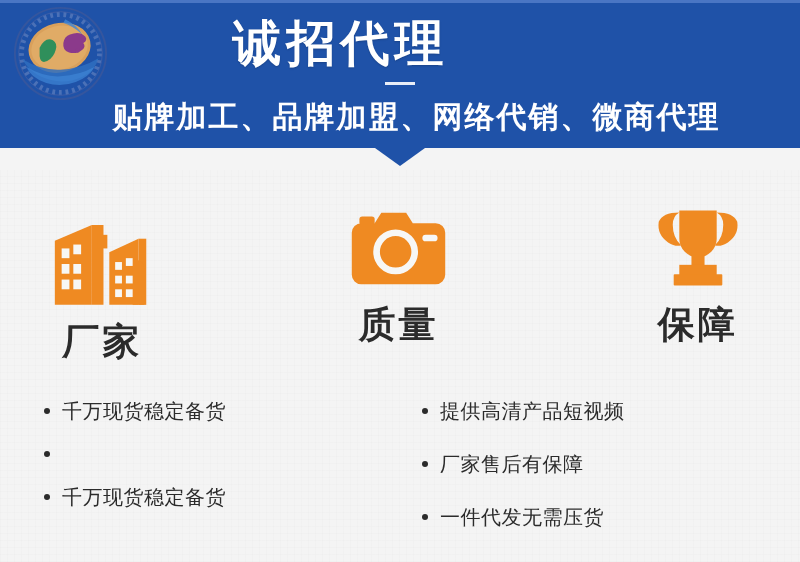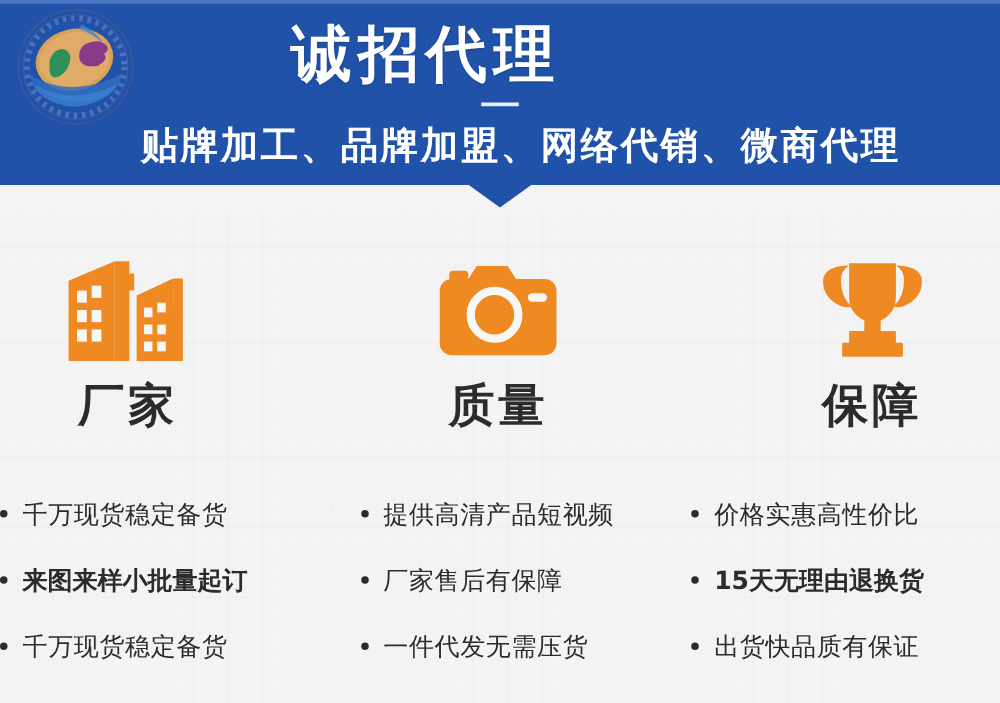--- a/index.html
+++ b/index.html
@@ -83,21 +83,21 @@
     position:absolute; left:0; top:200px; width:800px; height:180px;
     display:flex;
     z-index:1;
   }
   .feature-col{
     flex:1 1 33.333%;
     display:flex;
     flex-direction:column;
     align-items:center;
   }
-  .feature-col.col1{ padding-right:62px; }
+  .feature-col.col1{ padding-right:62px;justify-content:center; }
   .feature-col.col2{ padding-right:3px; }
   .feature-col.col3{ padding-left:62px; }
 
   .feature-icon{
     height:95px;
     display:flex; align-items:center; justify-content:center;
   }
   .feature-label{
     margin-top:8px;
     font-size:37px;
@@ -113,21 +113,21 @@
     display:flex;
     z-index:1;
   }
   .list-col{
     flex:1 1 33.333%;
     display:flex;
     flex-direction:column;
     gap:27px;
     padding-top:6px;
   }
-  .list-col.lc1{ }
+  .list-col.lc1{ padding-left:44px; }
   .list-col.lc2{ padding-left:22px; }
   .list-col.lc3{ padding-left:20px; }
 
   .bullet-row{
     display:flex;
     align-items:center;
   }
   .bullet-dot{
     width:6px; height:6px; border-radius:50%;
     background:#2b2b2b;
@@ -242,21 +242,20 @@
 
 <div class="lists">
 
   <div class="list-col lc1">
     <div class="bullet-row">
       <span class="bullet-dot"></span>
       <span class="bullet-text">千万现货稳定备货</span>
     </div>
     <div class="bullet-row">
       <span class="bullet-dot"></span>
-      <span class="bullet-text strong">来图来样小批量起订</span>
     </div>
     <div class="bullet-row">
       <span class="bullet-dot"></span>
       <span class="bullet-text">千万现货稳定备货</span>
     </div>
   </div>
 
   <div class="list-col lc2">
     <div class="bullet-row">
       <span class="bullet-dot"></span>
@@ -265,28 +264,14 @@
     <div class="bullet-row">
       <span class="bullet-dot"></span>
       <span class="bullet-text">厂家售后有保障</span>
     </div>
     <div class="bullet-row">
       <span class="bullet-dot"></span>
       <span class="bullet-text">一件代发无需压货</span>
     </div>
   </div>
 
-  <div class="list-col lc3">
-    <div class="bullet-row">
-      <span class="bullet-dot"></span>
-      <span class="bullet-text">价格实惠高性价比</span>
-    </div>
-    <div class="bullet-row">
-      <span class="bullet-dot"></span>
-      <span class="bullet-text strong">15天无理由退换货</span>
-    </div>
-    <div class="bullet-row">
-      <span class="bullet-dot"></span>
-      <span class="bullet-text">出货快品质有保证</span>
-    </div>
-  </div>
 
 </div>
 
 </body></html>

